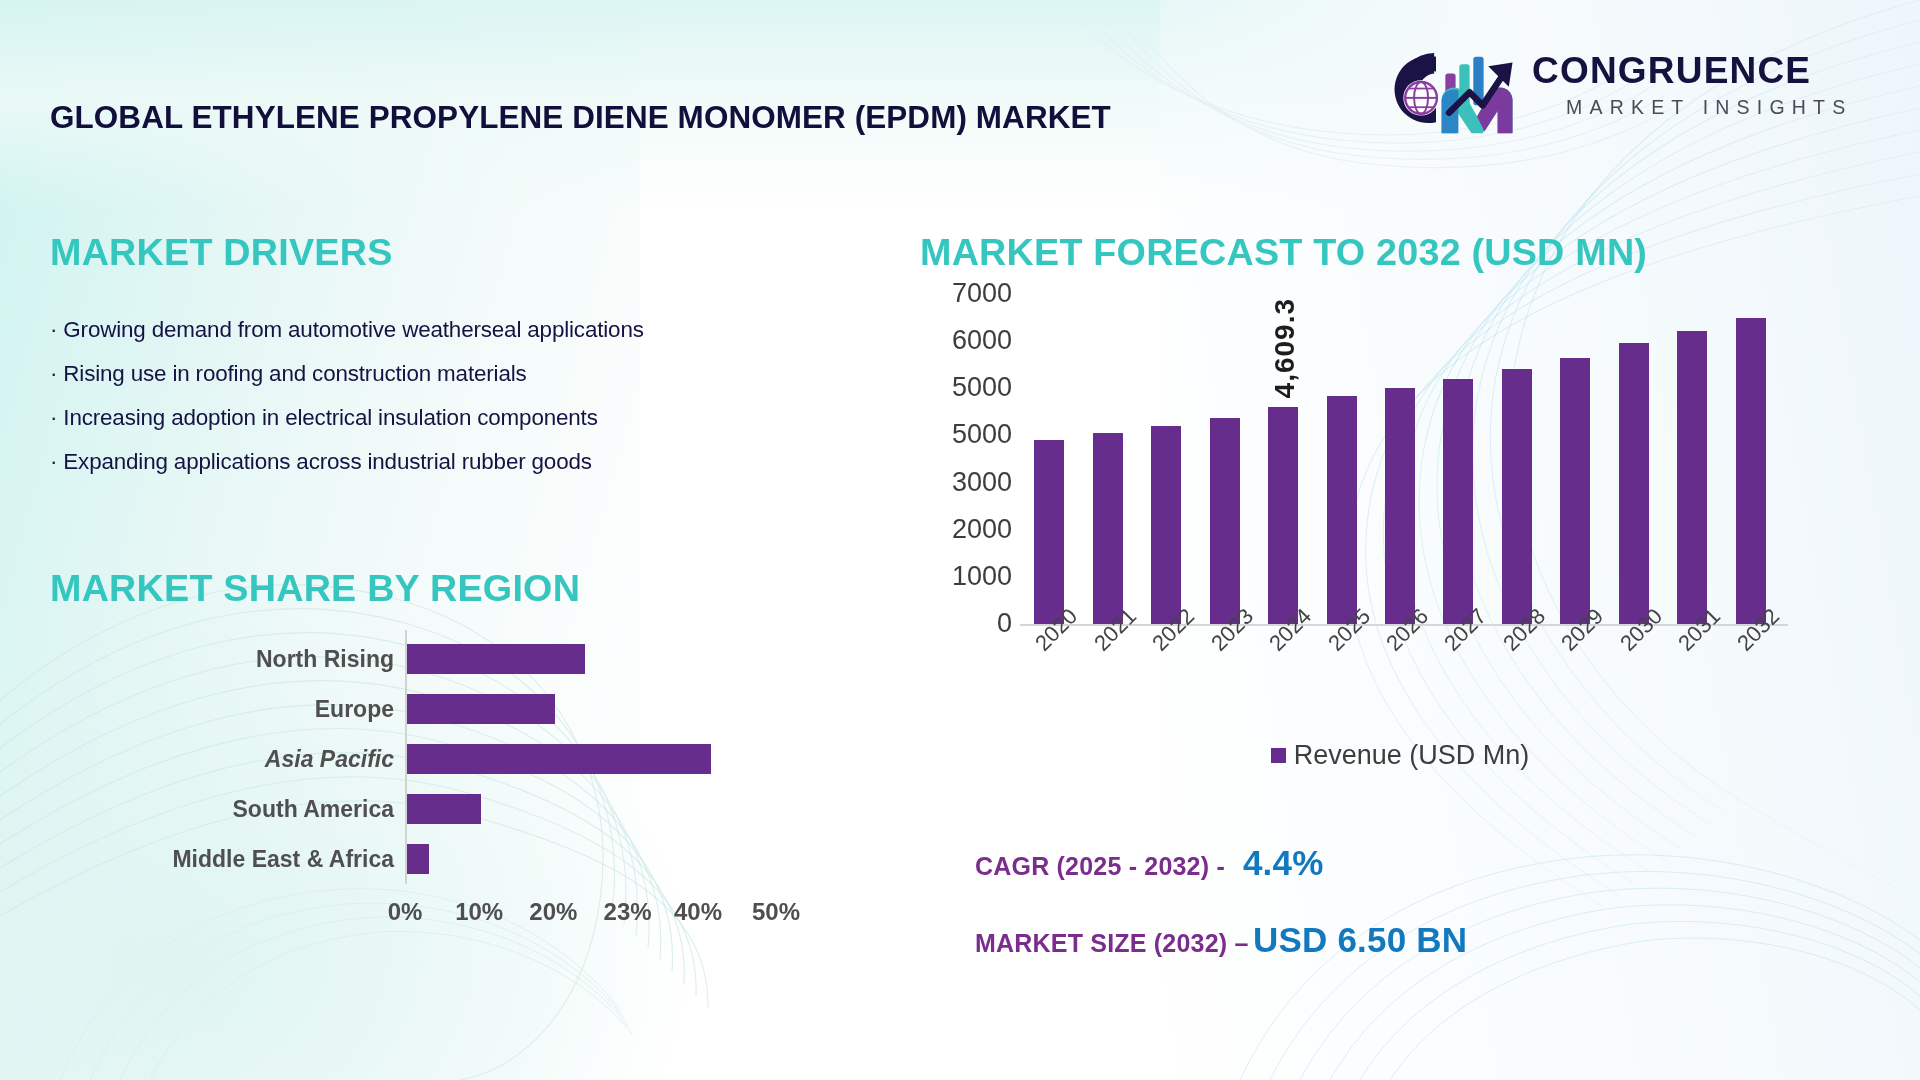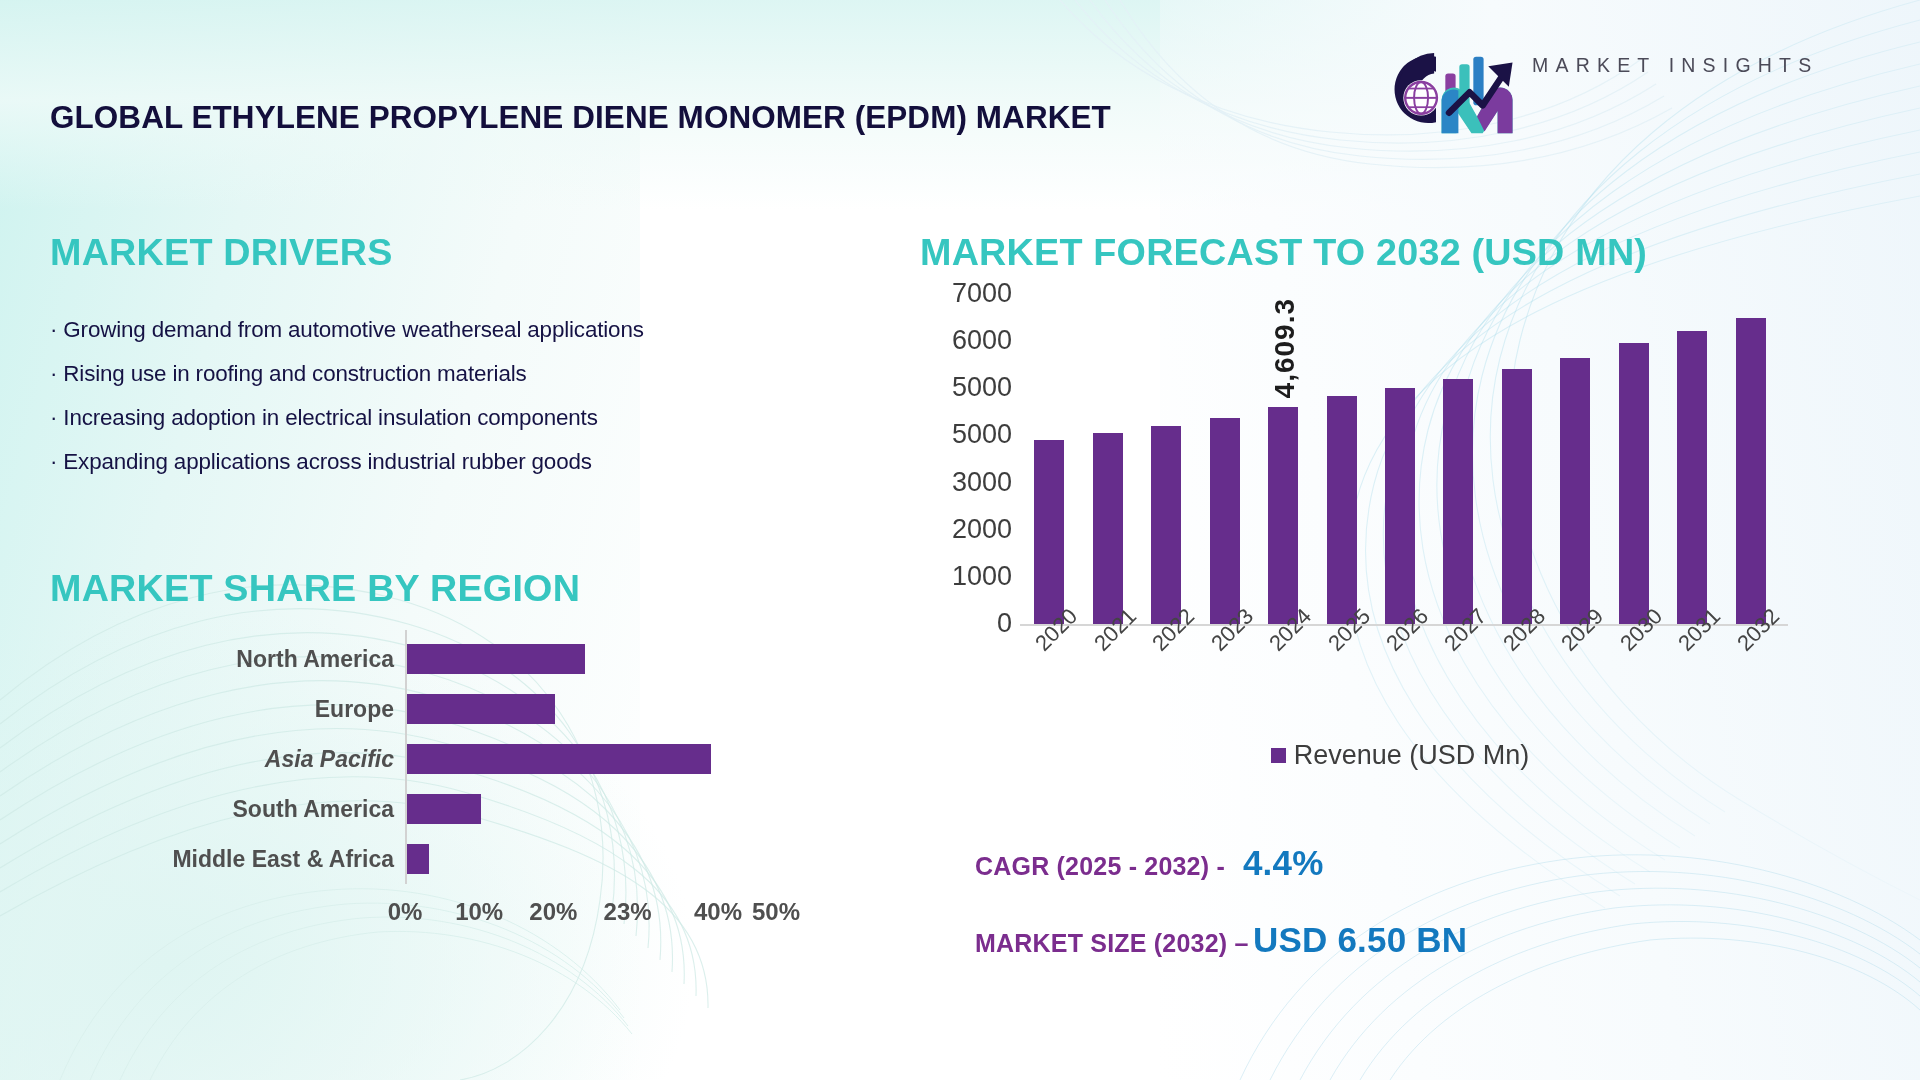--- a/index.html
+++ b/index.html
@@ -46,20 +46,21 @@
   #logo-text { position:absolute; left:152px; top:10px; }
   #logo-name {
     font-size:37px; font-weight:bold; color:#16123f;
     letter-spacing:1.2px; line-height:42px; white-space:nowrap;
     font-family:"Liberation Sans", sans-serif;
   }
   #logo-tagline {
     font-size:19.5px; color:#4b4a58; letter-spacing:7.2px;
     line-height:26px; margin-top:2px; white-space:nowrap;
     font-family:"Liberation Sans", sans-serif;
+    margin-left:34px;
   }
 
   
   .section-heading {
     font-size:37px; font-weight:bold; color:#36c6c0;
     letter-spacing:.2px; white-space:nowrap;
     transform:scaleX(1.02); transform-origin:left center;
   }
 
   
@@ -233,20 +234,21 @@
       <rect x="100" y="18" width="11" height="52" rx="3" fill="#2b7fc4"></rect>
 
       <path d="M66,100 L66,64 A13,13 0 0 1 90,57 L104,82 L118,57 A13,13 0 0 1 142,64 L142,100 L126,100 L126,76 L110,100 L98,100 L82,76 L82,100 Z" fill="#3bc0bb"></path>
       <path d="M104,82 L118,57 A13,13 0 0 1 142,64 L142,100 L126,100 L126,76 L112,98 Z" fill="#7b3b9e"></path>
       <path d="M66,100 L66,64 A13,13 0 0 1 84,54 L84,100 Z" fill="#2b86c6"></path>
 
       <path d="M74,78 L96,56 L110,70 L134,34" fill="none" stroke="#1b1246" stroke-width="7" stroke-linecap="round" stroke-linejoin="round"></path>
       <path d="M116,28 L142,24 L138,50 Z" fill="#1b1246"></path>
     </svg>
     <div id="logo-text">
+      <div id="logo-name">CONGRUENCE</div>
       <div id="logo-tagline">MARKET INSIGHTS</div>
     </div>
   </div>
 </div>
 
 <div id="drivers">
   <div class="section-heading">MARKET DRIVERS</div>
   <div id="drivers-list">
       <div class="driver-item"><span class="driver-bullet">·</span><span>Growing demand from automotive weatherseal applications</span></div>
       <div class="driver-item"><span class="driver-bullet">·</span><span>Rising use in roofing and construction materials</span></div>
@@ -254,21 +256,21 @@
       <div class="driver-item"><span class="driver-bullet">·</span><span>Expanding applications across industrial rubber goods</span></div>
     </div>
 </div>
 
 <div id="region">
   <div class="section-heading">MARKET SHARE BY REGION</div>
   <div id="region-chart">
     <div id="region-axis-line"></div>
     <div id="region-rows">
         <div class="region-row" style="top: 6px; left: 0px; width: 800px;">
-          <div class="region-label" style="right: auto; left: 0px;">North America</div>
+          <div class="region-label" style="right: auto; left: 0px;">North Rising</div>
           <div class="region-bar" title="North America 24%" style="width: 178.08px; background: rgb(102, 45, 140);"></div>
         </div>
         <div class="region-row" style="top: 56px; left: 0px; width: 800px;">
           <div class="region-label" style="right: auto; left: 0px;">Europe</div>
           <div class="region-bar" title="Europe 20%" style="width: 148.4px; background: rgb(102, 45, 140);"></div>
         </div>
         <div class="region-row" style="top: 106px; left: 0px; width: 800px; font-style: italic;">
           <div class="region-label" style="right: auto; left: 0px;">Asia Pacific</div>
           <div class="region-bar" title="Asia Pacific 41%" style="width: 304.22px; background: rgb(102, 45, 140);"></div>
         </div>
@@ -279,21 +281,21 @@
         <div class="region-row" style="top: 206px; left: 0px; width: 800px;">
           <div class="region-label" style="right: auto; left: 0px;">Middle East &amp; Africa</div>
           <div class="region-bar" title="Middle East &amp; Africa 3%" style="width: 22.26px; background: rgb(102, 45, 140);"></div>
         </div>
       </div>
     <div id="region-ticks">
         <div class="region-tick" style="left: 45px;">0%</div>
         <div class="region-tick" style="left: 119.2px;">10%</div>
         <div class="region-tick" style="left: 193.4px;">20%</div>
         <div class="region-tick" style="left: 267.6px;">23%</div>
-        <div class="region-tick" style="left: 358px;">40%</div>
+        <div class="region-tick" style="left: 338px;">40%</div>
         <div class="region-tick" style="left: 416px;">50%</div>
       </div>
   </div>
 </div>
 
 <div id="forecast">
   <div class="section-heading">MARKET FORECAST TO 2032 (USD MN)</div>
   <div id="forecast-plot">
     <div id="y-axis">
         <div class="y-tick" style="top: 330px;">0</div>

